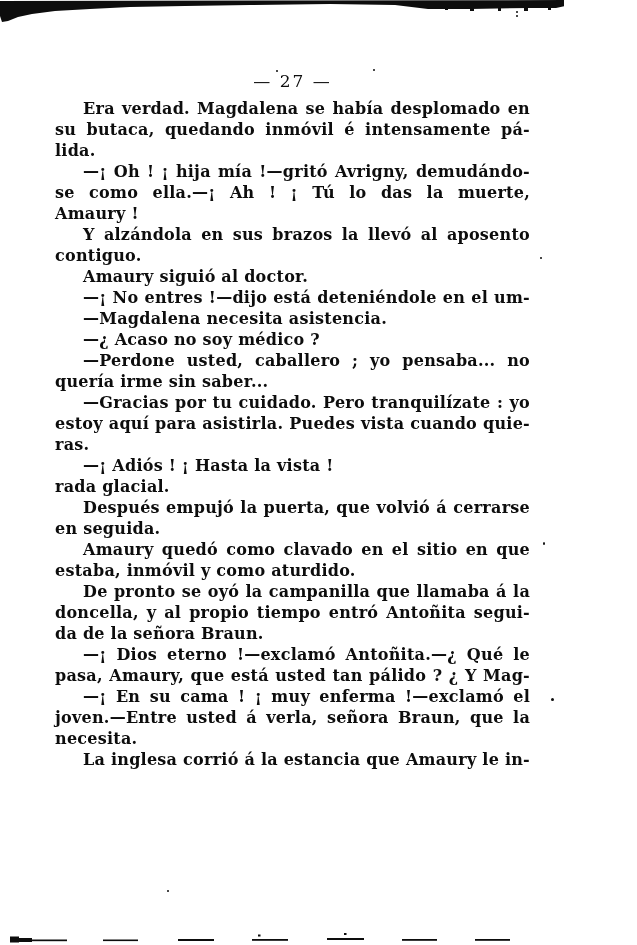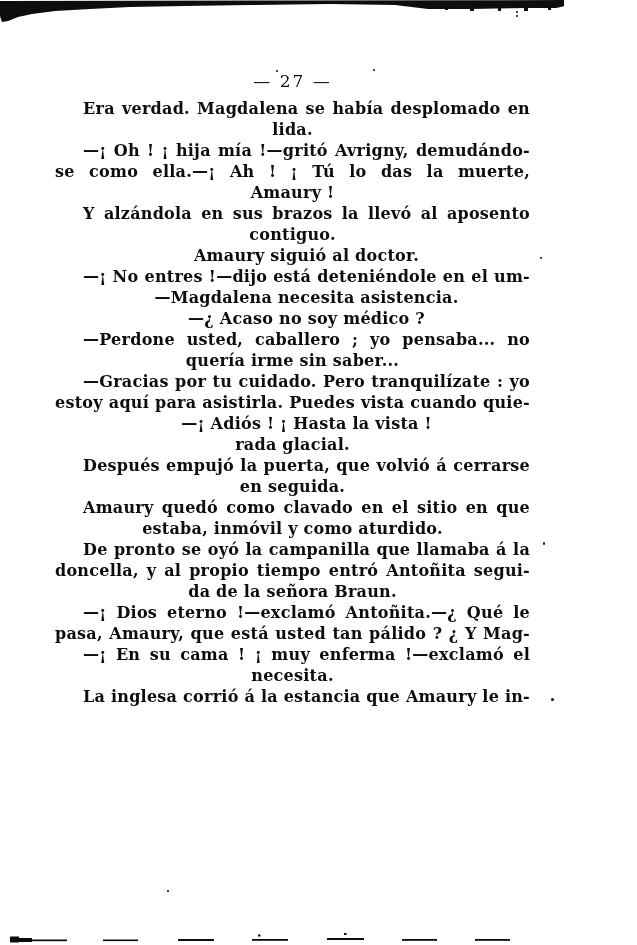--- a/index.html
+++ b/index.html
@@ -38,21 +38,21 @@
     left: 55px;
     top: 98px;
     width: 475px;
     font-weight: bold;
   }
   .line {
     font-size: 16px;
     line-height: 21px;
     height: 21px;
     letter-spacing: 0.25px;
-    text-align: center;
+    text-align: left;
     white-space: normal;
     color: #0d0d0d;
   }
   .line.indent { padding-left: 28px; }
   .line.justify {
     text-align: justify;
     text-align-last: justify;
   }
   .speck {
     position: absolute;
@@ -75,46 +75,49 @@
     <rect x="524" y="8" width="4" height="3" fill="#0d0d0d"></rect>
     <rect x="548" y="7" width="3" height="3" fill="#0d0d0d"></rect>
     <rect x="616" y="11" width="6" height="3" fill="#0d0d0d"></rect>
     <rect x="628" y="12" width="6" height="3" fill="#0d0d0d"></rect>
   </svg>
 
   <div class="page-number">— 27 —</div>
 
   <div class="text-block" id="text-block">
       <div class="line indent justify">Era verdad. Magdalena se había desplomado en</div>
+      <div class="line justify">su butaca, quedando inmóvil é intensamente pá-</div>
       <div class="line">lida.</div>
       <div class="line indent justify">—¡ Oh ! ¡ hija mía !—gritó Avrigny, demudándo-</div>
       <div class="line justify">se como ella.—¡ Ah ! ¡ Tú lo das la muerte,</div>
       <div class="line">Amaury !</div>
       <div class="line indent justify">Y alzándola en sus brazos la llevó al aposento</div>
       <div class="line">contiguo.</div>
       <div class="line indent">Amaury siguió al doctor.</div>
       <div class="line indent justify">—¡ No entres !—dijo está deteniéndole en el um-</div>
       <div class="line indent">—Magdalena necesita asistencia.</div>
       <div class="line indent">—¿ Acaso no soy médico ?</div>
       <div class="line indent justify">—Perdone usted, caballero ; yo pensaba... no</div>
       <div class="line">quería irme sin saber...</div>
       <div class="line indent justify">—Gracias por tu cuidado. Pero tranquilízate : yo</div>
       <div class="line justify">estoy aquí para asistirla. Puedes vista cuando quie-</div>
+      <div class="line">ras.</div>
       <div class="line indent">—¡ Adiós ! ¡ Hasta la vista !</div>
       <div class="line">rada glacial.</div>
       <div class="line indent justify">Después empujó la puerta, que volvió á cerrarse</div>
       <div class="line">en seguida.</div>
       <div class="line indent justify">Amaury quedó como clavado en el sitio en que</div>
       <div class="line">estaba, inmóvil y como aturdido.</div>
       <div class="line indent justify">De pronto se oyó la campanilla que llamaba á la</div>
       <div class="line justify">doncella, y al propio tiempo entró Antoñita segui-</div>
       <div class="line">da de la señora Braun.</div>
       <div class="line indent justify">—¡ Dios eterno !—exclamó Antoñita.—¿ Qué le</div>
       <div class="line justify">pasa, Amaury, que está usted tan pálido ? ¿ Y Mag-</div>
       <div class="line indent justify">—¡ En su cama ! ¡ muy enferma !—exclamó el</div>
+      <div class="line justify">joven.—Entre usted á verla, señora Braun, que la</div>
       <div class="line">necesita.</div>
       <div class="line indent justify">La inglesa corrió á la estancia que Amaury le in-</div>
     </div>
 
   <svg class="bottom-dashes" width="637" height="15" viewBox="0 0 637 15" aria-hidden="true">
     <rect x="10" y="6.5" width="9" height="6" fill="#0d0d0d"></rect>
     <rect x="18" y="8" width="14" height="4" fill="#0d0d0d"></rect>
     <rect x="28" y="9.5" width="39" height="1.7" fill="#0d0d0d"></rect>
     <rect x="103" y="9.5" width="35" height="1.6" fill="#0d0d0d"></rect>
     <rect x="178" y="9" width="36" height="2" fill="#0d0d0d"></rect>

